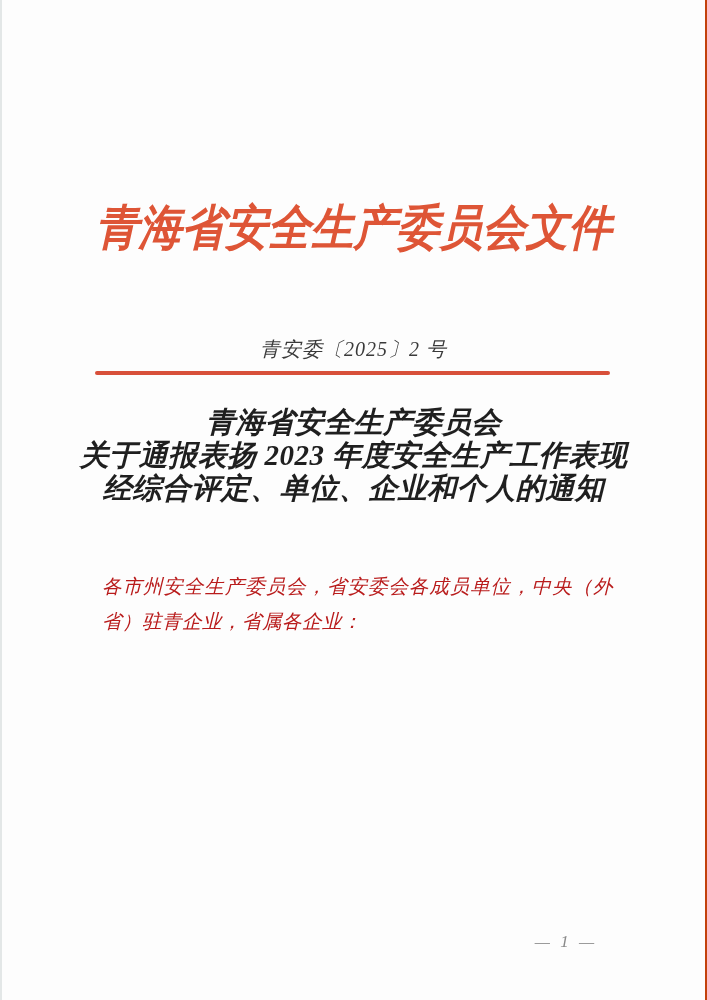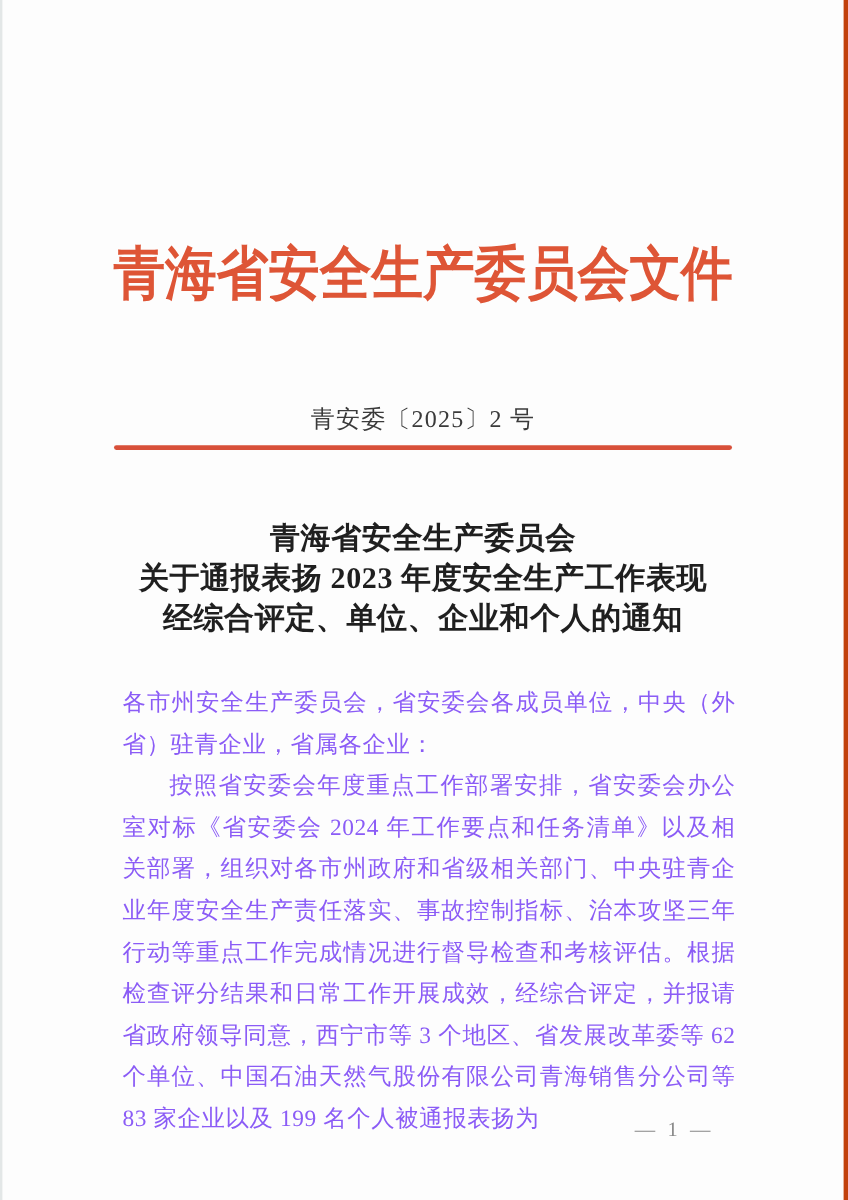--- a/index.html
+++ b/index.html
@@ -8,21 +8,22 @@
     font-family: "Liberation Serif", "DejaVu Serif", serif;
   }
   .page {
     position: relative;
     width: 707px;
     height: 1000px;
     margin: 0;
     background: #fdfdfd;
     overflow: hidden;
     border-left: 2px solid #e3e7e7;
-    border-right: 4px solid #c2410c;
+    border-right: 2px solid #c2410c;
+    font-style: italic;
   }
   .red-header {
     position: absolute;
     top: 196px;
     left: 0;
     width: 100%;
     text-align: center;
     color: #de5536;
     font-weight: bold;
     font-size: 43px;
@@ -45,39 +46,39 @@
     position: absolute;
     top: 371px;
     left: 93px;
     width: 515px;
     height: 4px;
     background: #d8503a;
     border-radius: 2px;
   }
   .doc-title {
     position: absolute;
-    top: 433px;
+    top: 406px;
     left: 40px;
     right: 40px;
     text-align: center;
     font-weight: bold;
-    font-size: 25px;
+    font-size: 29px;
     line-height: 33px;
     color: #1f1f1f;
     letter-spacing: 0.5px;
   }
   .doc-title .title-line { display: block; }
   .body-text {
     position: absolute;
     top: 570px;
     left: 100px;
     width: 511px;
     font-size: 19.5px;
     line-height: 34.6px;
-    color: #8b5cf6;
+    color: #b91c1c;
     text-align: justify;
     letter-spacing: 0.5px;
   }
   .body-text p.salutation { text-indent: 0; }
   .body-text p.paragraph { text-indent: 2em; }
   .page-number {
     position: absolute;
     top: 932px;
     right: 108px;
     font-size: 17px;
@@ -98,18 +99,17 @@
   <div class="red-rule"></div>
 
   <div class="doc-title">
     <span class="title-line">青海省安全生产委员会</span>
     <span class="title-line">关于通报表扬 2023 年度安全生产工作表现</span>
     <span class="title-line">经综合评定、单位、企业和个人的通知</span>
   </div>
 
   <div class="body-text">
     <p class="salutation">各市州安全生产委员会，省安委会各成员单位，中央（外省）驻青企业，省属各企业：</p>
-    <p class="paragraph">按照省安委会年度重点工作部署安排，省安委会办公室对标《省安委会 2024 年工作要点和任务清单》以及相关部署，组织对各市州政府和省级相关部门、中央驻青企业年度安全生产责任落实、事故控制指标、治本攻坚三年行动等重点工作完成情况进行督导检查和考核评估。根据检查评分结果和日常工作开展成效，经综合评定，并报请省政府领导同意，西宁市等 3 个地区、省发展改革委等 62 个单位、中国石油天然气股份有限公司青海销售分公司等 83 家企业以及 199 名个人被通报表扬为</p>
   </div>
 
   <div class="page-number">— 1 —</div>
 
 </div>
 
 </body></html>

